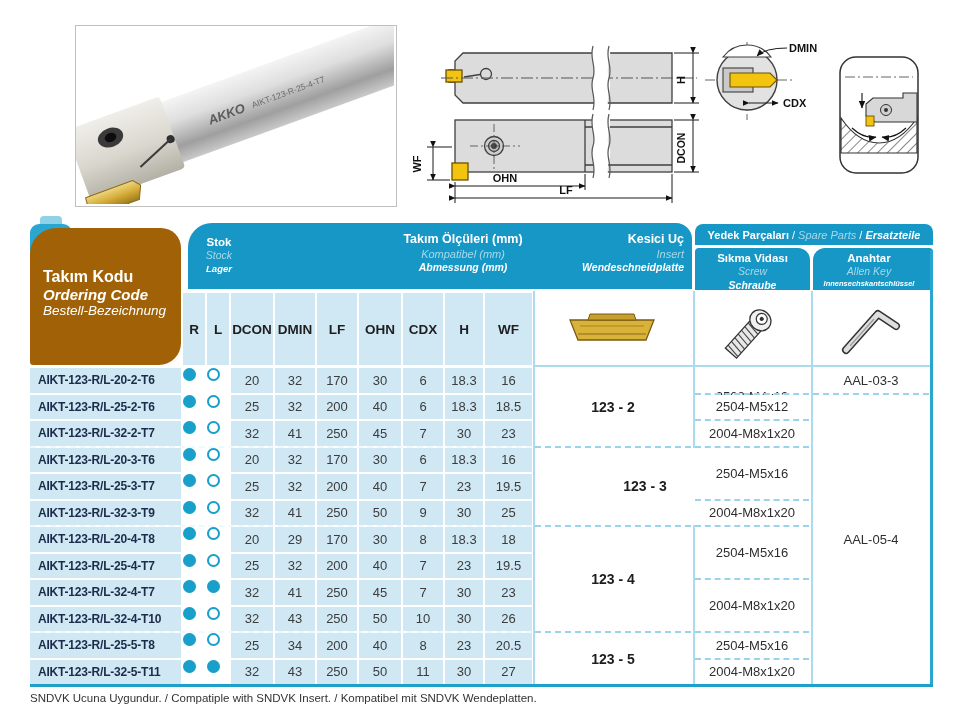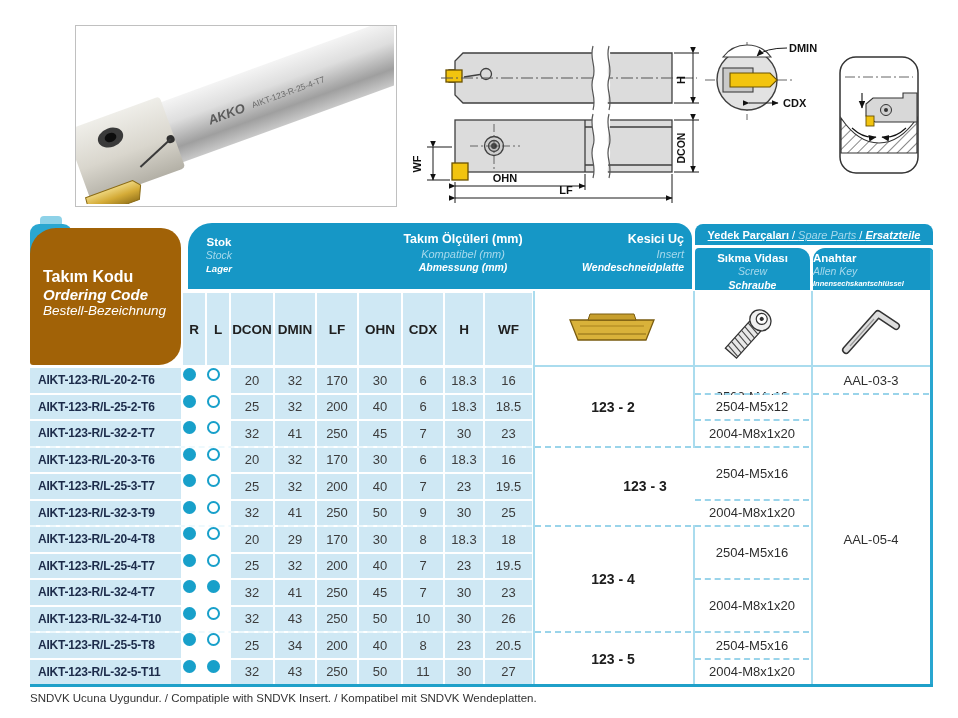--- a/index.html
+++ b/index.html
@@ -23,32 +23,32 @@
   .tri .t1{font-size:12.5px;font-weight:bold;color:#fff;}
   .tri .t2{font-size:11px;font-style:italic;color:#a6d9ec;}
   .tri .t3{font-size:10.5px;font-style:italic;font-weight:600;color:#fff;}
   #stok-head{left:2px;width:58px;top:12px;}
   #stok-head .t1{font-size:11.5px;}
   #stok-head .t2{font-size:10.5px;}
   #stok-head .t3{font-size:9.5px;}
   #dim-head{left:130px;width:290px;}
   #insert-head{right:8px;width:190px;text-align:right;}
   #spares-strip{left:695px;top:224px;width:238px;height:21px;border-radius:8px 8px 0 0;
-                display:flex;align-items:center;justify-content:center;font-size:11px;white-space:pre;text-decoration:underline;}
+                display:flex;align-items:center;justify-content:center;font-size:11px;white-space:pre;}
   #spares-strip .s-tr{font-weight:bold;}
   #spares-strip .s-en{font-style:italic;color:#a6d9ec;}
   #spares-strip .s-de{font-weight:bold;font-style:italic;}
   #screw-head{left:695px;top:248px;width:115px;height:42px;border-radius:4px 12px 0 0;padding-top:3px;box-sizing:border-box;}
   #screw-head .tri,#key-head .tri{position:static;}
   #screw-head .t1,#key-head .t1{font-size:11.5px;}
   #screw-head .t2,#key-head .t2{font-size:10.5px;}
   #screw-head .t3{font-size:10.5px;}
   #key-head{left:813px;top:248px;width:120px;height:42px;border-radius:12px 4px 0 0;padding:3px 8px 0 0;
             box-sizing:border-box;}
-  #key-head .tri{text-align:left;}
+  #key-head .tri{text-align:center;}
   #key-head .t3{font-size:7.5px;}
 
   
   #clip-tab{left:38px;top:214px;width:22px;height:22px;background:#8ed2e8;border:2px solid #fff;border-radius:6px;}
   #clip-body{left:30px;top:224px;width:42px;height:38px;background:#2aa7d1;border-radius:9px;}
 
   
   #subhead{left:183px;top:293px;width:349px;height:72px;display:grid;
            grid-template-columns:22px 22px 42px 40px 40px 42px 40px 38px 47px;gap:2px;}
   #subhead .hcell{background:#cfe8f4;display:flex;align-items:center;justify-content:center;

